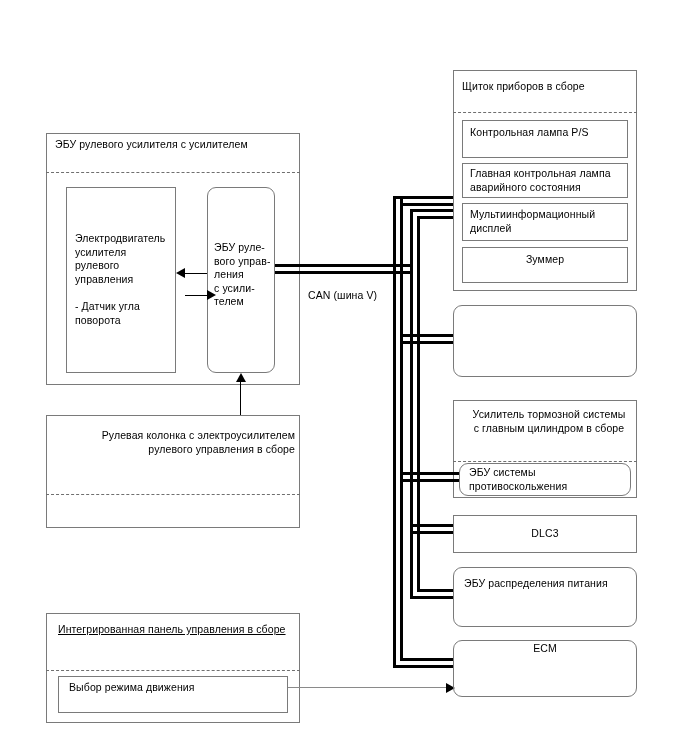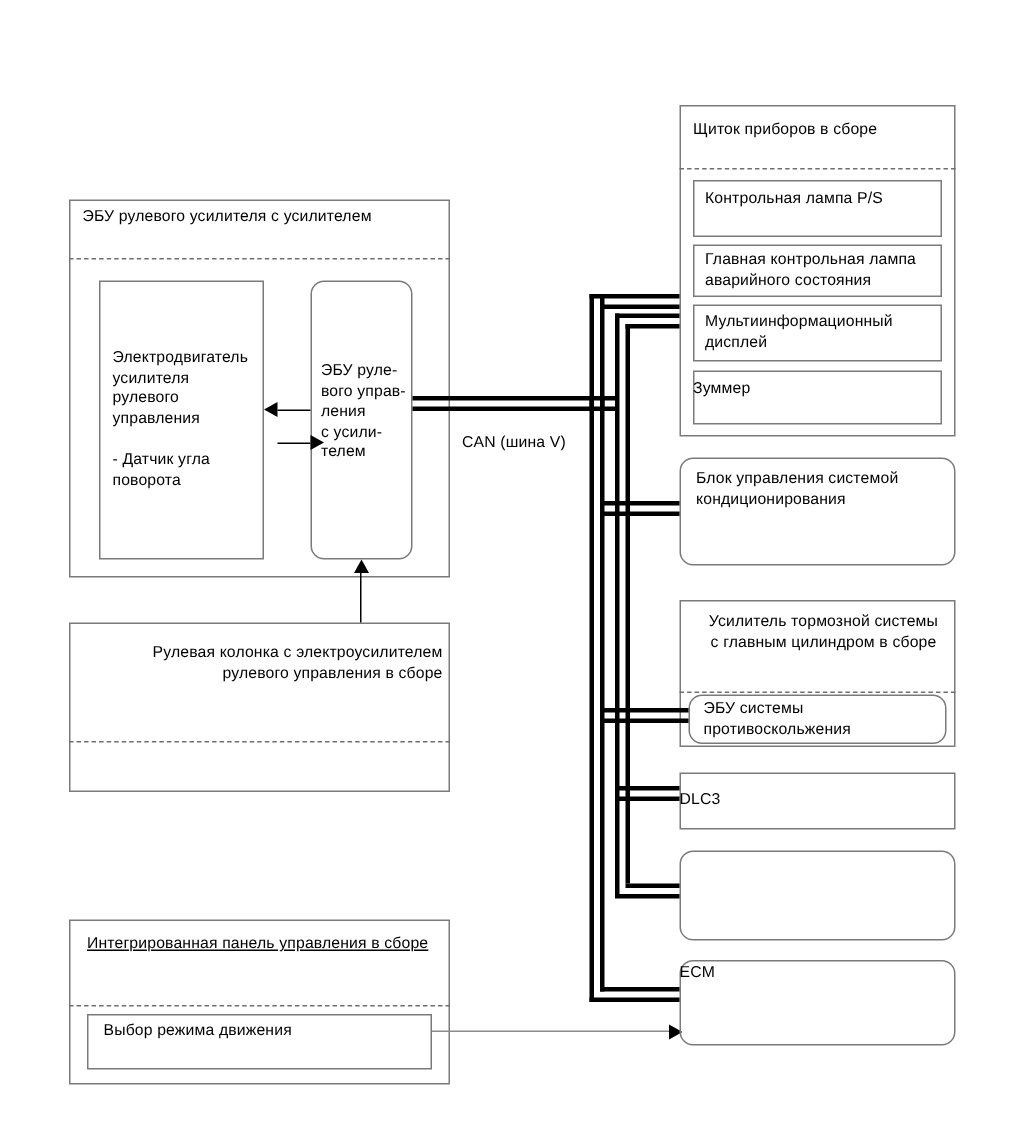--- a/index.html
+++ b/index.html
@@ -24,20 +24,21 @@
   .round { border-radius: 9px; }
   .label {
     position: absolute;
     font-size: 10.5px;
     color: #000;
     line-height: 13.5px;
     white-space: pre-line;
     letter-spacing: 0.01em;
   }
   .label.center {
+    text-align: center;
   }
   .dashed-h {
     position: absolute;
     border-top: 1px dashed #6f6f6f;
     height: 0;
   }
   
   .bus {
     position: absolute;
     background: #000;
@@ -138,35 +139,34 @@
 аварийного состояния</div>
 
   <div class="box" style="left:462px; top:203px; width:166px; height:38px;"></div>
   <div class="label" style="left:470px; top:208px; width:158px;">Мультиинформационный
 дисплей</div>
 
   <div class="box" style="left:462px; top:247px; width:166px; height:36px;"></div>
   <div class="label center" style="left:462px; top:253px; width:166px;">Зуммер</div>
 
   <div class="box round" style="left:453px; top:305px; width:184px; height:72px;"></div>
-  <div class="label" style="left:464px; top:313px; width:168px;">Блок управления системой
-кондиционирования</div>
 
   <div class="box" style="left:453px; top:400px; width:184px; height:98px;"></div>
   <div class="dashed-h" style="left:453px; top:461px; width:184px;"></div>
   <div class="label" style="left:463px; top:408px; width:172px;text-align:center;">Усилитель тормозной системы
 с главным цилиндром в сборе</div>
   <div class="box round" style="left:459px; top:463px; width:172px; height:33px;"></div>
   <div class="label" style="left:469px; top:466px; width:160px;">ЭБУ системы
 противоскольжения</div>
 
   <div class="box" style="left:453px; top:515px; width:184px; height:38px;"></div>
   <div class="label center" style="left:453px; top:527px; width:184px;">DLC3</div>
 
   <div class="box round" style="left:453px; top:567px; width:184px; height:60px;"></div>
+  <div class="label" style="left:464px; top:577px; width:170px;">ЭБУ распределения питания</div>
 
   <div class="box round" style="left:453px; top:640px; width:184px; height:57px;"></div>
   <div class="label center" style="left:453px; top:642px; width:184px;">ECM</div>
 
   <div class="bus bus-h" style="left:275px; top:264px; width:137px;"></div>
   <div class="bus bus-h" style="left:275px; top:271px; width:137px;"></div>
 
   <div class="label" style="left:308px; top:289px; width:130px;">CAN (шина V)</div>
 
   <div class="bus bus-v" style="left:393px; top:196px; height:472px;"></div>

